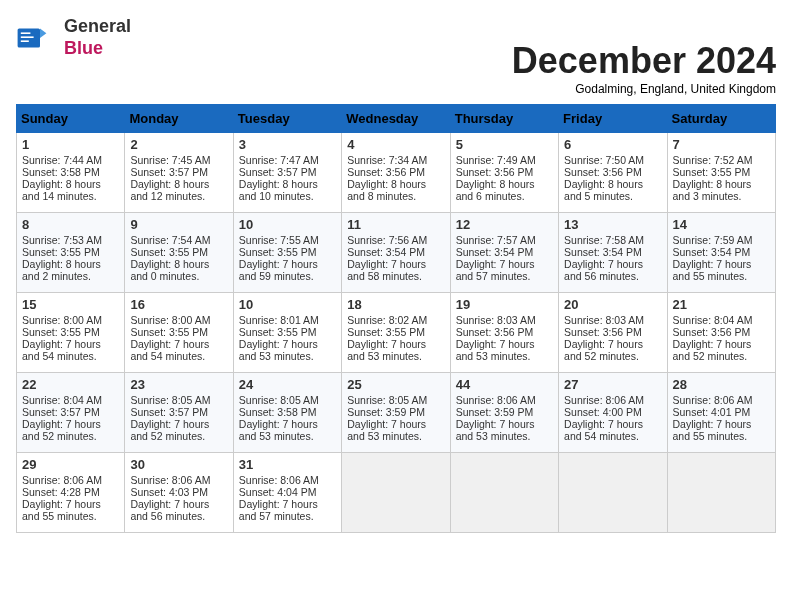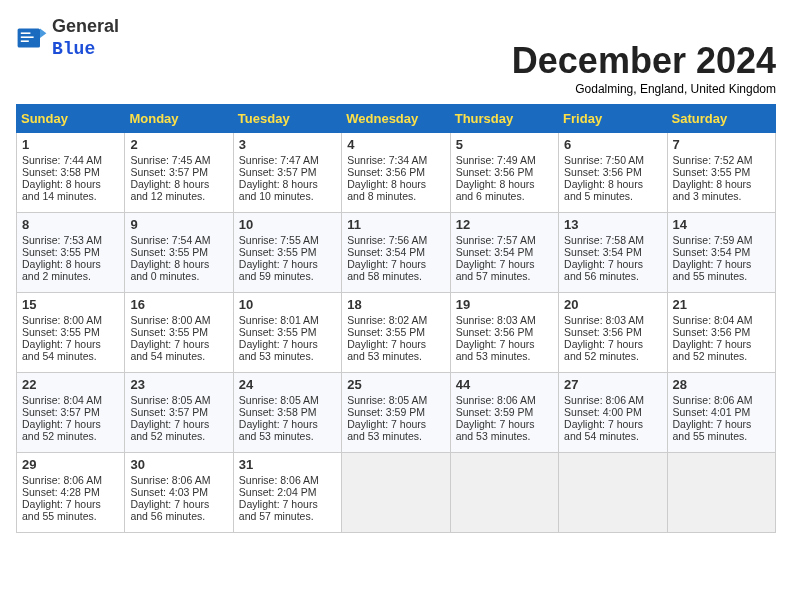--- a/index.html
+++ b/index.html
@@ -12,31 +12,30 @@
     }
     .header-area {
       display: flex;
       justify-content: space-between;
       align-items: flex-start;
       margin-bottom: 8px;
     }
     .logo {
       display: flex;
       align-items: center;
-      gap: 4px;
+      gap: 16px;
     }
     .logo-text {
       font-size: 18px;
       font-weight: bold;
       color: #333;
       line-height: 1.2;
     }
     .logo-text span {
-      color: #1d4ed8;
-      font-family: Liberation Mono, monospace;
+      color: #be185d;
     }
     .logo-icon {
       width: 32px;
       height: 32px;
     }
     .title-area {
       text-align: right;
       margin-top: 24px;
     }
     .month-title {
@@ -48,21 +47,21 @@
       font-size: 12px;
       color: #000000;
     }
     table {
       width: 100%;
       border-collapse: collapse;
       table-layout: fixed;
     }
     th {
       background-color: #1a6abf;
-      color: #fde047;
+      color: #000000;
       font-size: 13px;
       font-weight: bold;
       padding: 6px 4px;
       text-align: left;
       border: 1px solid #1a6abf;
     }
     td {
       border: 1px solid #ccc;
       vertical-align: top;
       padding: 4px 5px;
@@ -152,20 +151,20 @@
         <td><span class="day-num">23</span><span>Sunrise: 8:05 AM</span><br><span>Sunset: 3:57 PM</span><br><span>Daylight: 7 hours and 52 minutes.</span></td>
         <td><span class="day-num">24</span><span>Sunrise: 8:05 AM</span><br><span>Sunset: 3:58 PM</span><br><span>Daylight: 7 hours and 53 minutes.</span></td>
         <td><span class="day-num">25</span><span>Sunrise: 8:05 AM</span><br><span>Sunset: 3:59 PM</span><br><span>Daylight: 7 hours and 53 minutes.</span></td>
         <td><span class="day-num">44</span><span>Sunrise: 8:06 AM</span><br><span>Sunset: 3:59 PM</span><br><span>Daylight: 7 hours and 53 minutes.</span></td>
         <td><span class="day-num">27</span><span>Sunrise: 8:06 AM</span><br><span>Sunset: 4:00 PM</span><br><span>Daylight: 7 hours and 54 minutes.</span></td>
         <td><span class="day-num">28</span><span>Sunrise: 8:06 AM</span><br><span>Sunset: 4:01 PM</span><br><span>Daylight: 7 hours and 55 minutes.</span></td>
       </tr>
       <tr>
         <td><span class="day-num">29</span><span>Sunrise: 8:06 AM</span><br><span>Sunset: 4:28 PM</span><br><span>Daylight: 7 hours and 55 minutes.</span></td>
         <td><span class="day-num">30</span><span>Sunrise: 8:06 AM</span><br><span>Sunset: 4:03 PM</span><br><span>Daylight: 7 hours and 56 minutes.</span></td>
-        <td><span class="day-num">31</span><span>Sunrise: 8:06 AM</span><br><span>Sunset: 2:04 PM</span><br><span>Daylight: 7 hours and 57 minutes.</span></td>
+        <td><span class="day-num">31</span><span>Sunrise: 8:06 AM</span><br><span>Sunset: 4:04 PM</span><br><span>Daylight: 7 hours and 57 minutes.</span></td>
         <td class="empty"></td>
         <td class="empty"></td>
         <td class="empty"></td>
         <td class="empty"></td>
       </tr>
     </tbody>
 </table>
 
 </body></html>

